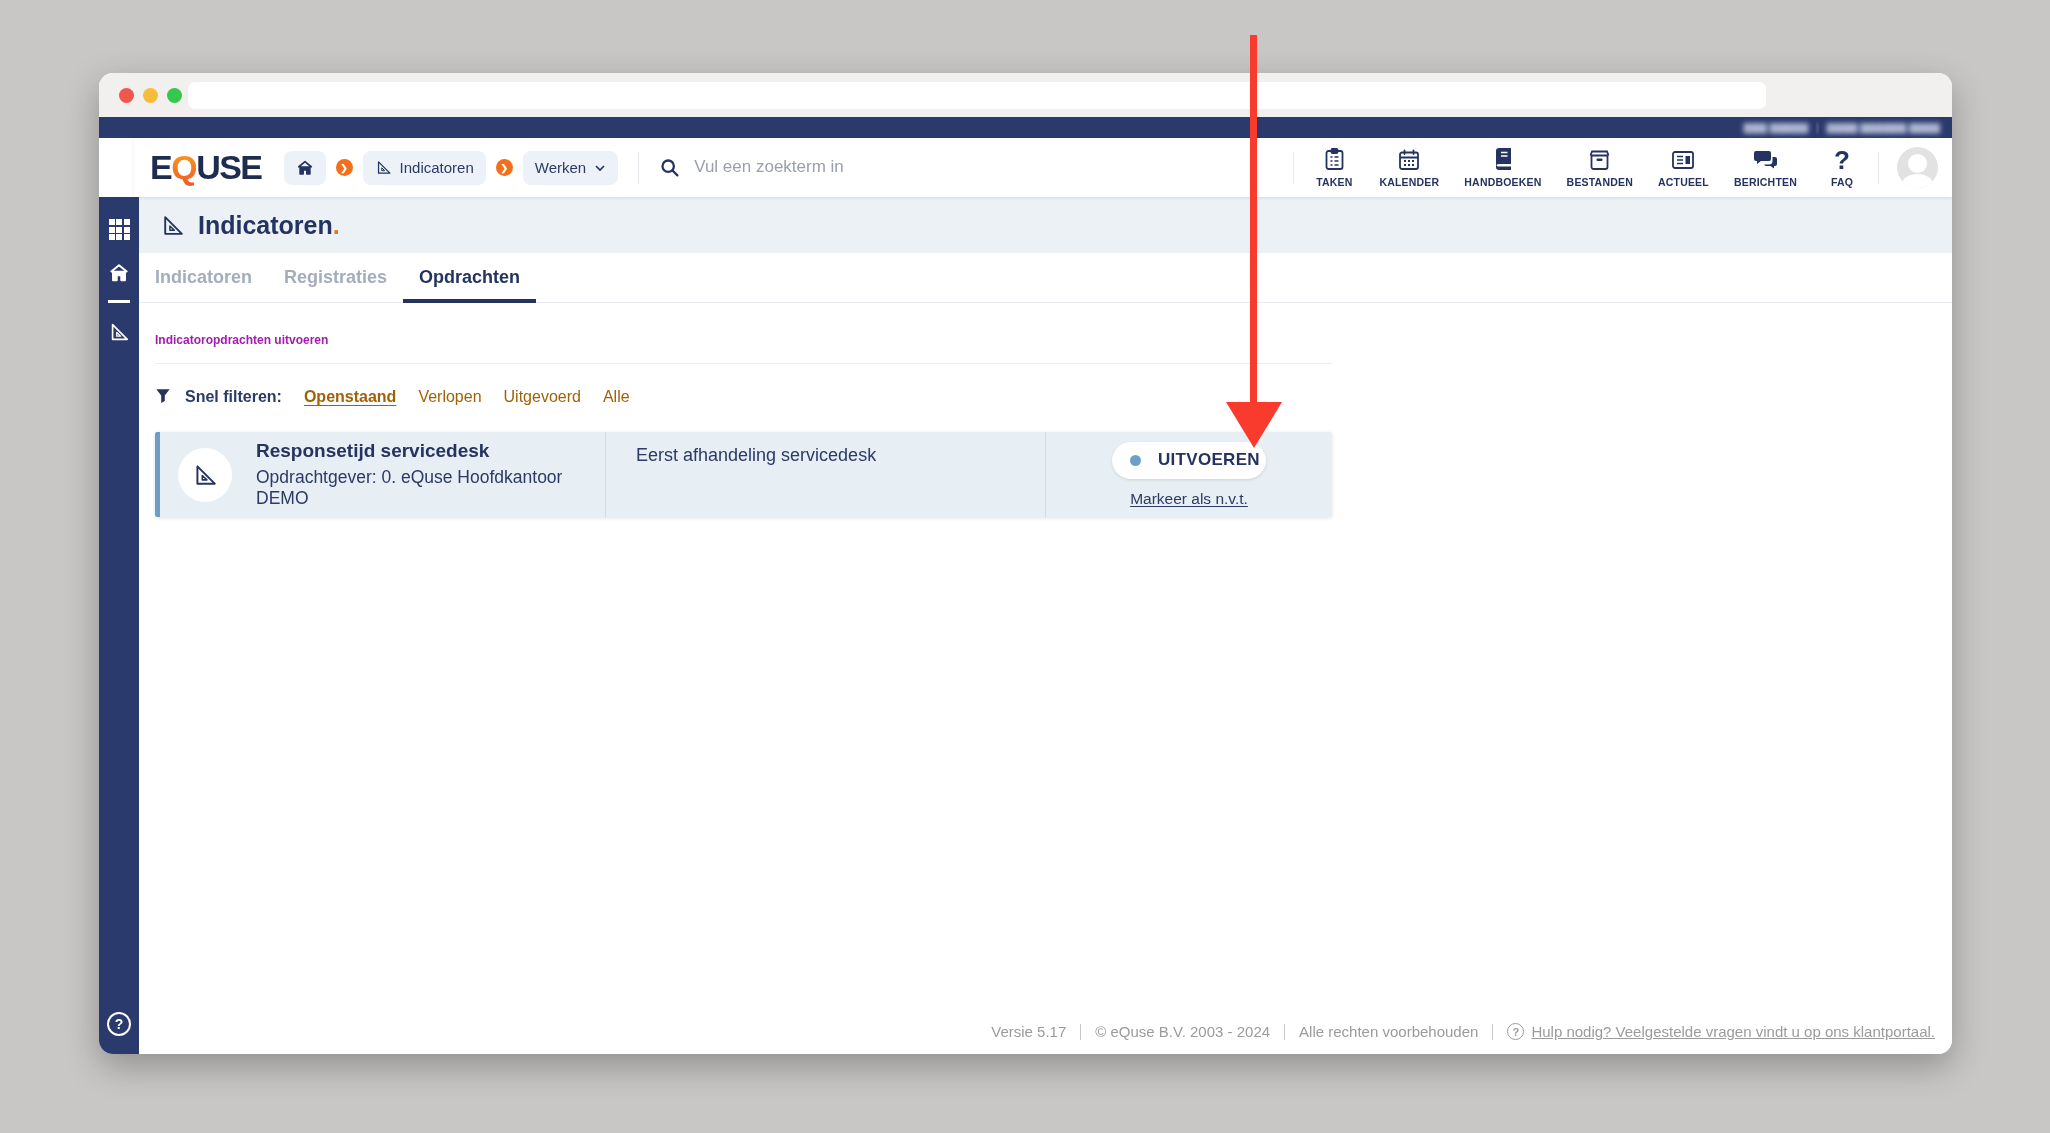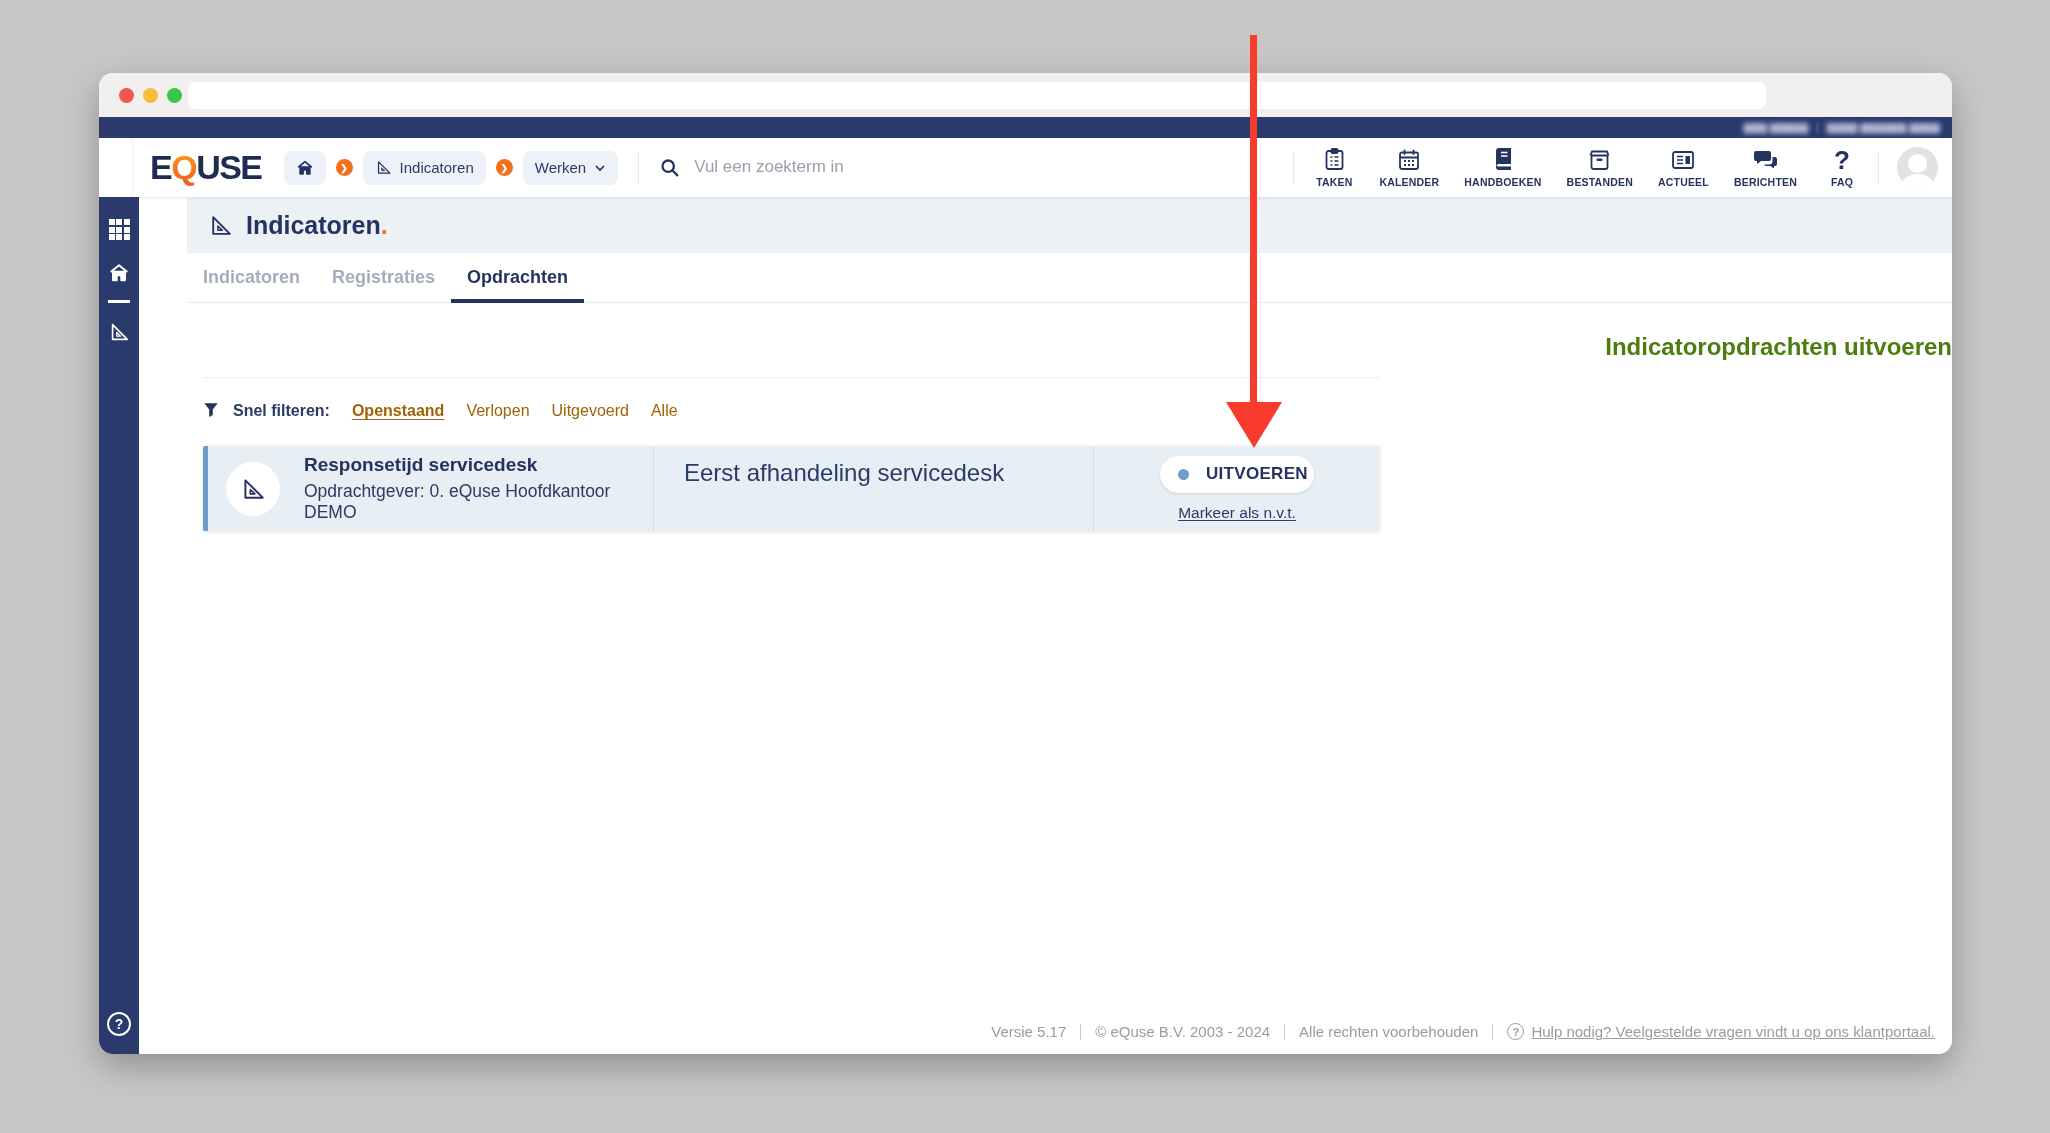--- a/index.html
+++ b/index.html
@@ -56,46 +56,46 @@
   
   .main{ display:flex; height:857px; }
   .sidebar{ width:40px; background:#2b3a6d; display:flex; flex-direction:column; align-items:center; padding-top:22px; flex-shrink:0; }
   .sb-item{ color:#fff; margin-bottom:22px; cursor:pointer; display:flex; align-items:center; justify-content:center; }
   .sb-grid{ display:grid; grid-template-columns:repeat(3,6px); grid-template-rows:repeat(3,6px); gap:1.5px; }
   .sb-grid span{ background:#fff; }
   .sb-line{ width:22px; height:3px; background:#fff; margin:-6px 0 18px 0; }
   .sb-spacer{ flex:1; }
   .sb-help{ width:24px; height:24px; border:2px solid #fff; border-radius:50%; color:#fff; font-size:14px; font-weight:700; display:flex; align-items:center; justify-content:center; margin-bottom:18px; cursor:pointer; }
 
-  .content{ flex:1; display:flex; flex-direction:column; background:#fff; min-width:0;margin-left:48px; }
+  .content{ flex:1; display:flex; flex-direction:column; background:#fff; min-width:0; }
   .titlestrip{ height:56px; background:#ebf1f5; display:flex; align-items:center; gap:13px; padding-left:21px; }
   .titlestrip h1{ font-size:25px; font-weight:700; color:#24335f; }
   .titlestrip .dot{ color:#f26f1d; }
 
   .tabsrow{ height:50px; border-bottom:1px solid #e6ebef; display:flex; align-items:stretch; }
   .tab{ font-size:18px; font-weight:700; color:#a5adbc; padding:14px 16px 0 16px; cursor:pointer; border-bottom:4px solid transparent; margin-bottom:-1px; }
   .tab.active{ color:#24335f; border-bottom-color:#24335f; }
 
   .pagebody{ flex:1; position:relative; padding:30px 0 0 16px; }
-  .section-h{ font-size:24px; font-weight:700; color:#4d7c0f;text-align:right; }
+  .section-h{ font-size:12px; font-weight:700; color:#a21caf; }
   .rule{ width:1177px; border:none; border-top:1px solid #e9eef2; margin-top:16px; }
 
   .filterrow{ display:flex; align-items:flex-start; gap:22px; margin-top:24px; font-size:16px; color:#2b3a66; }
   .filterrow .flabel{ font-weight:700; margin-left:-8px; }
   .fopt{ cursor:pointer; color:#a16207; }
   .fopt.selected{ font-weight:700; text-decoration:underline; text-underline-offset:3px; }
 
   
   .card{ margin-top:26px; width:1177px; height:85px; background:#e7eff4; border-left:5px solid #6d9dc5;
     border-radius:2px; box-shadow:0 1px 4px rgba(0,0,0,.12); display:flex; }
   .c1{ width:446px; display:flex; align-items:center; gap:24px; padding-left:18px; border-right:1px solid #cfdce5; }
   .c1 .circle{ width:54px; height:54px; border-radius:50%; background:#fff; display:flex; align-items:center; justify-content:center; color:#24335f; flex-shrink:0; }
   .c1 .t1{ font-size:19px; font-weight:700; color:#24335f; margin-bottom:5px; }
   .c1 .t2{ font-size:17.5px; color:#2b3a66; }
-  .c2{ flex:1; padding:13px 10px 0 30px; font-size:24px; color:#2b3a66; border-right:1px solid #cfdce5; }
+  .c2{ flex:1; padding:13px 10px 0 30px; font-size:18px; color:#2b3a66; border-right:1px solid #cfdce5; }
   .c3{ width:286px; display:flex; flex-direction:column; align-items:center; justify-content:center; gap:11px; }
   .exec-btn{ background:#fff; border:none; border-radius:19px; height:37px; width:154px; display:flex; align-items:center; gap:17px;
     padding:0 18px; cursor:pointer; box-shadow:0 1px 3px rgba(0,0,0,.12); }
   .exec-btn .dot{ width:11px; height:11px; border-radius:50%; background:#6f9fc8; flex-shrink:0; }
   .exec-btn .txt{ font-size:17px; font-weight:700; color:#24335f; letter-spacing:.3px; font-family:"Liberation Sans",sans-serif; }
   .na-link{ font-size:15.5px; color:#2b3a66; text-decoration:underline; text-underline-offset:2px; cursor:pointer; }
 
   
   .footer{ position:absolute; bottom:14px; right:17px; display:flex; align-items:center; font-size:15px; color:#9b9b9d; }
   .fsep{ width:1px; height:16px; background:#c9c9c9; margin:0 14px; }

